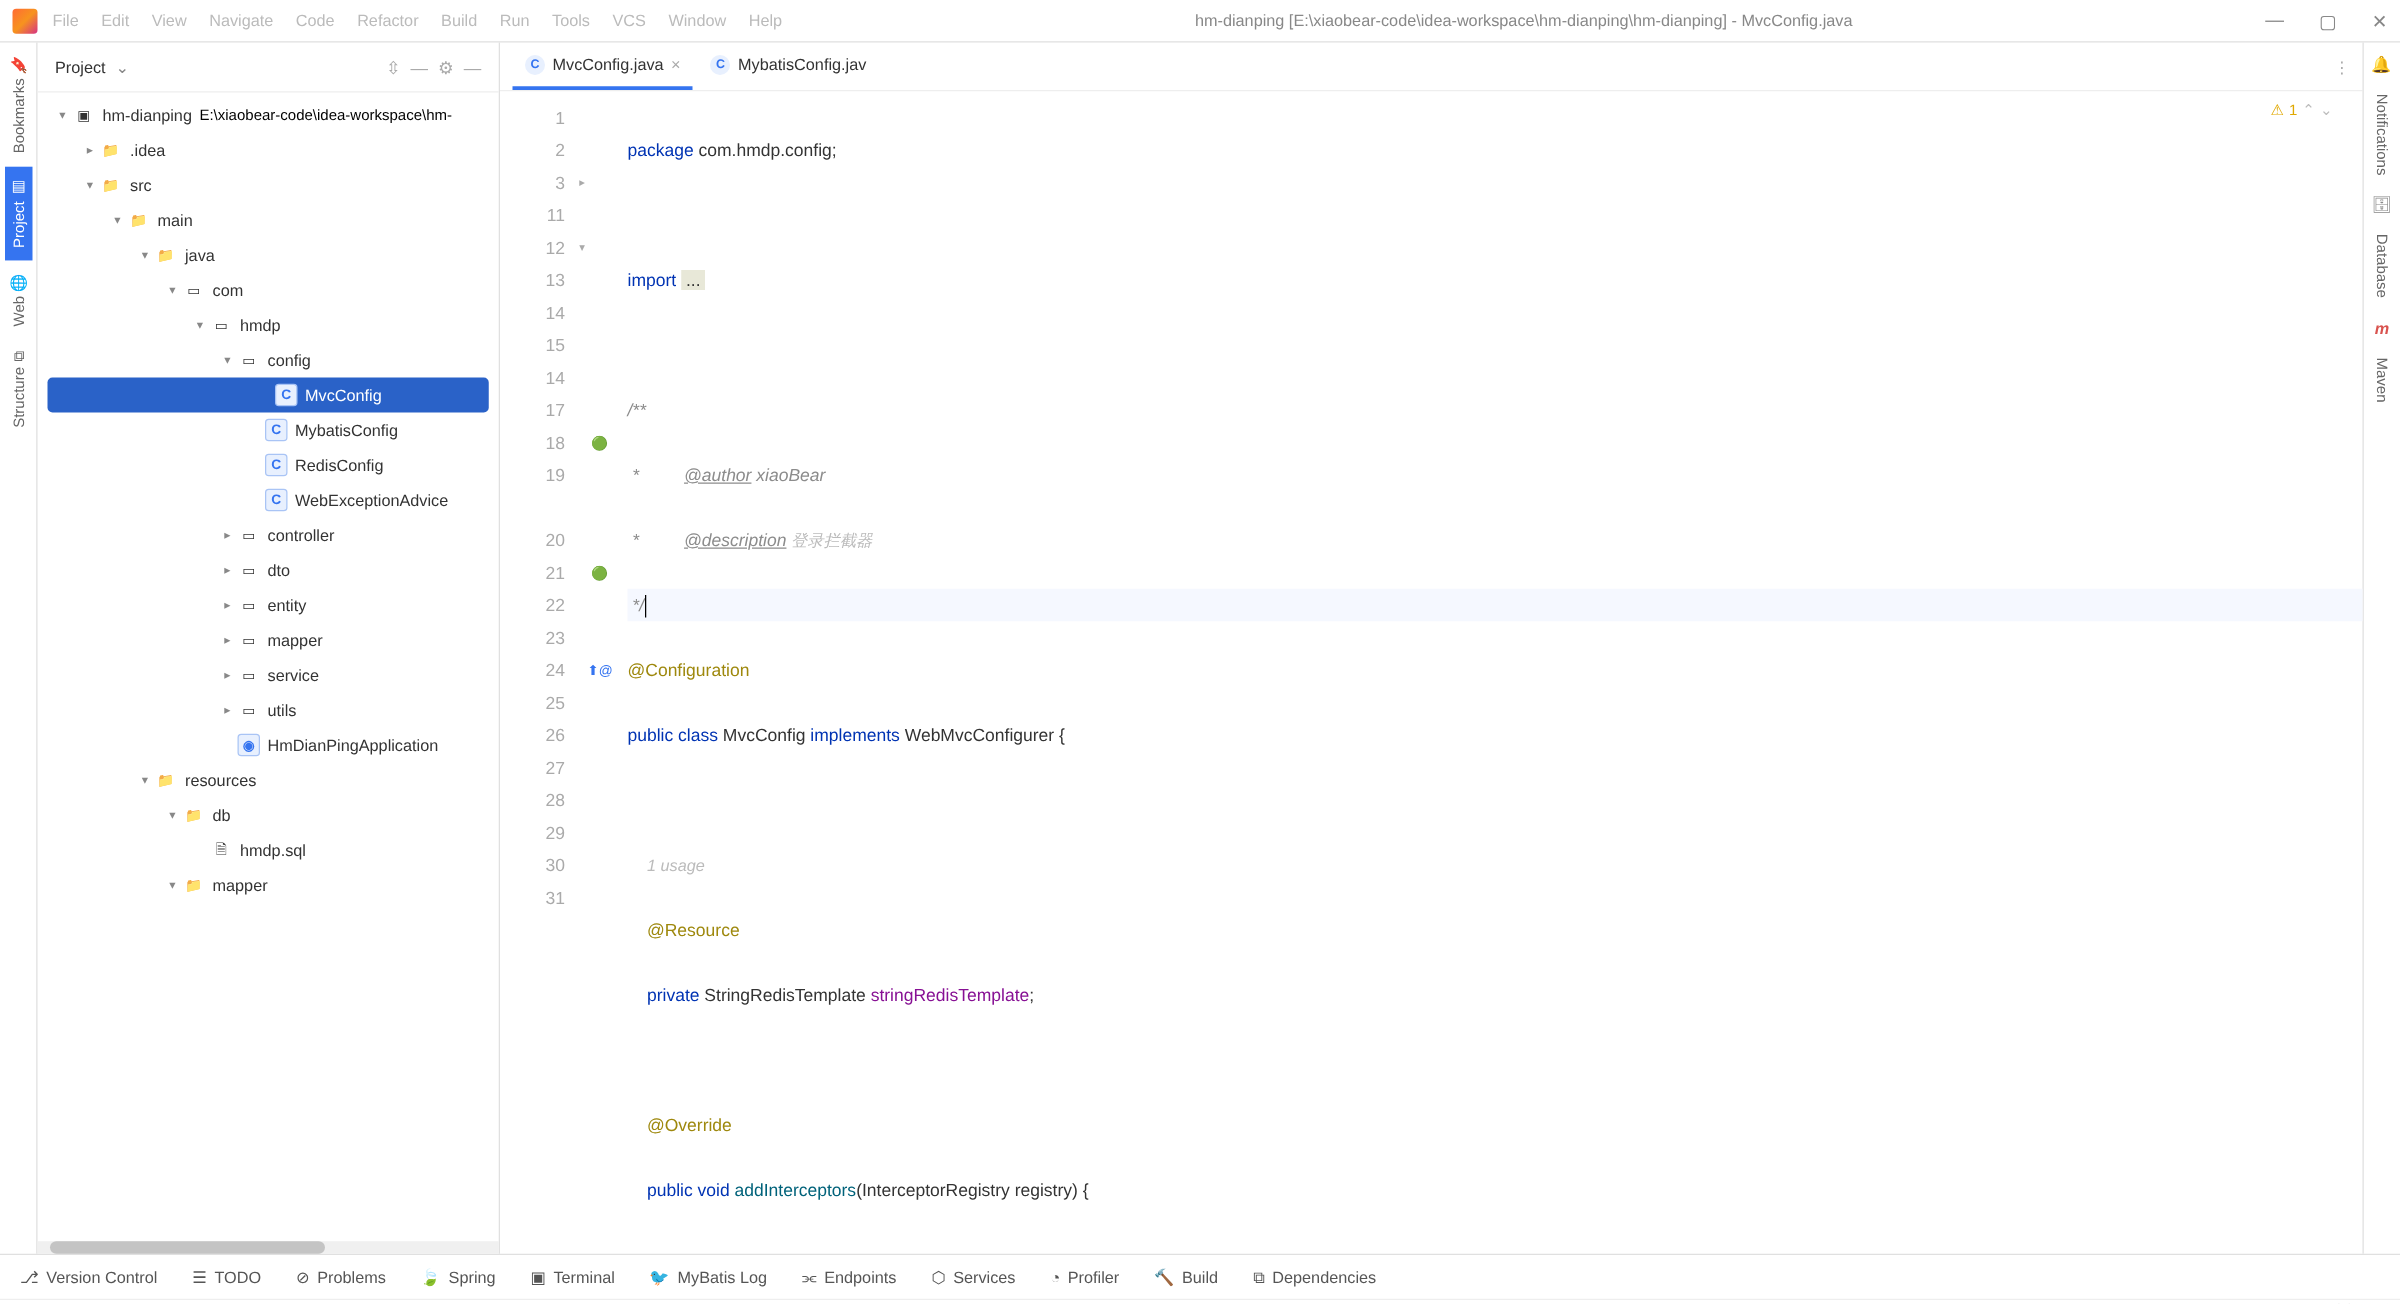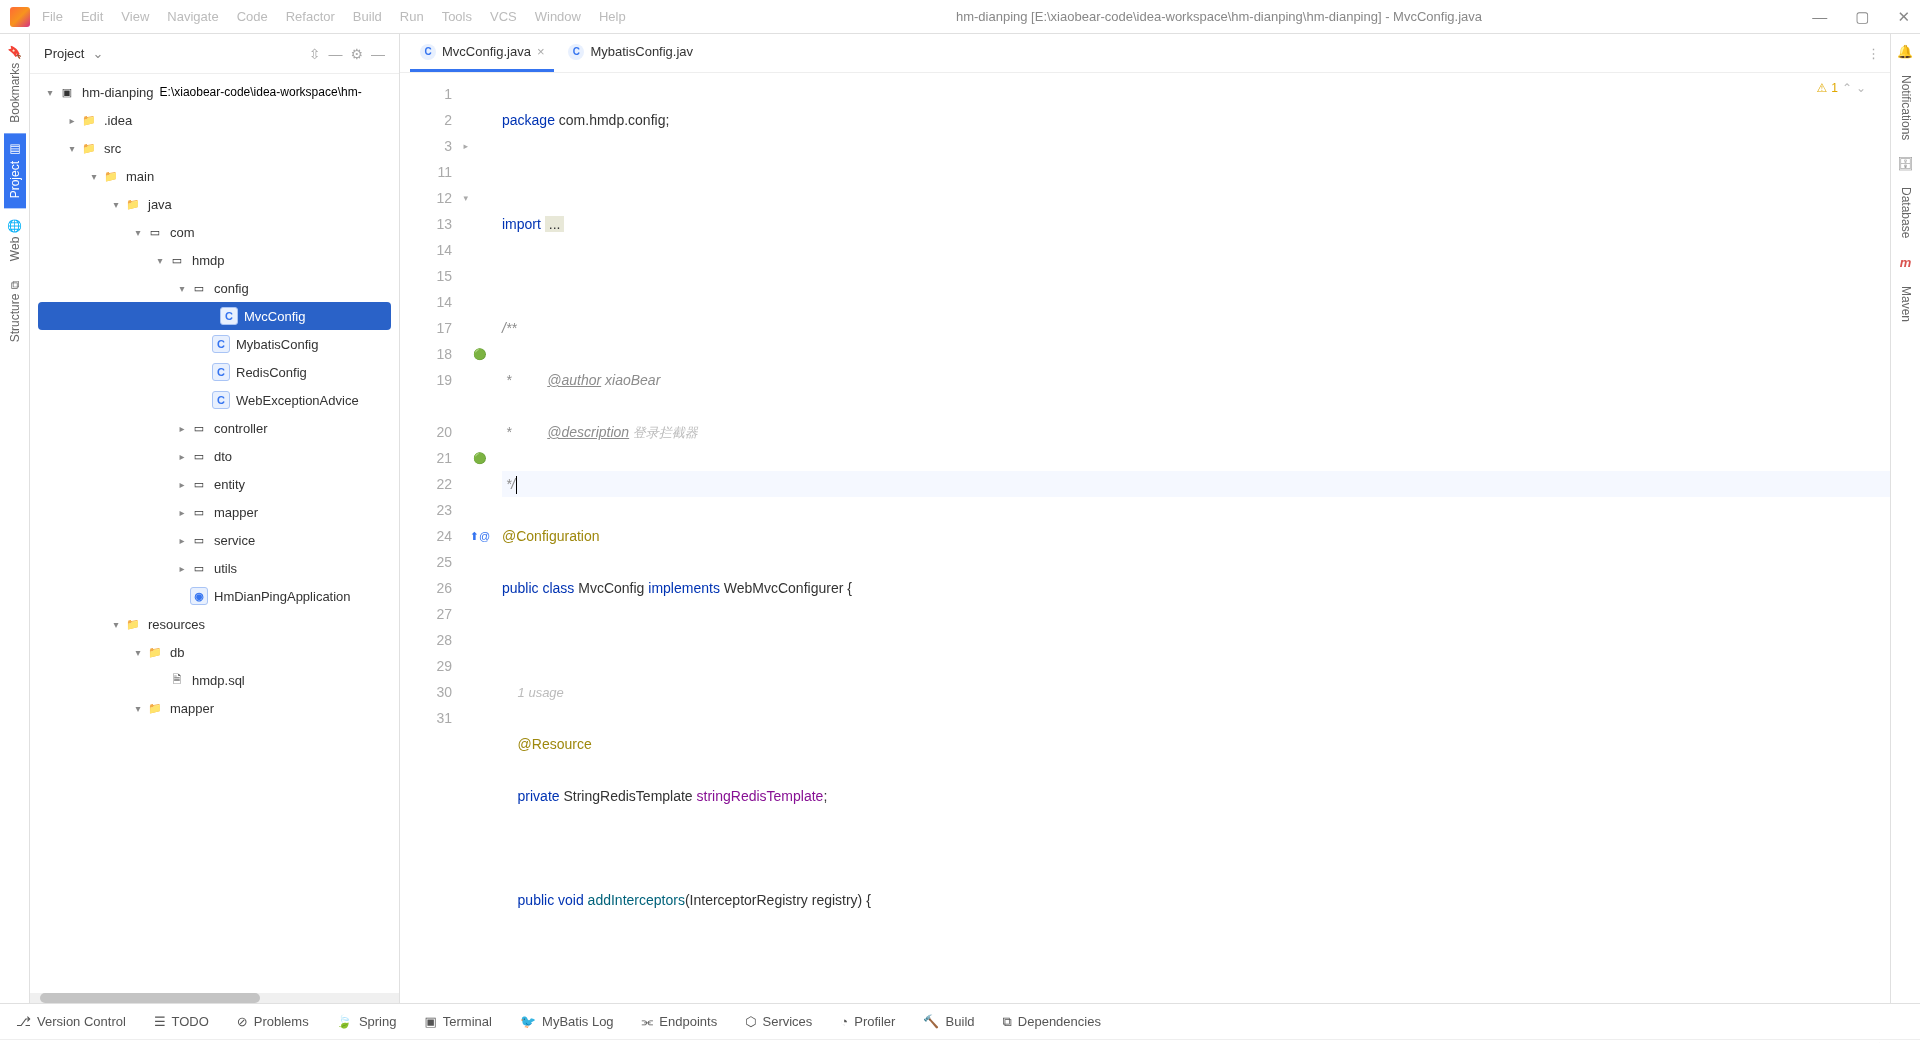--- a/index.html
+++ b/index.html
@@ -330,20 +330,21 @@
 <div class="line"><span class="cmt"> * </span><span class="tag">@author</span><span class="cmt"> xiaoBear</span></div>
 <div class="line"><span class="cmt"> * </span><span class="tag">@description</span><span class="hint"> 登录拦截器</span></div>
 <div class="line cursor-line"><span class="cmt"> */</span><span class="caret"></span></div>
 <div class="line"><span class="ann">@Configuration</span></div>
 <div class="line"><span class="kw">public class </span><span>MvcConfig </span><span class="kw">implements </span><span>WebMvcConfigurer {</span></div>
 <div class="line"></div>
 <div class="line">    <span class="hint">1 usage</span></div>
 <div class="line">    <span class="ann">@Resource</span></div>
 <div class="line">    <span class="kw">private </span><span>StringRedisTemplate </span><span class="fld">stringRedisTemplate</span><span>;</span></div>
 <div class="line"></div>
+<div class="line">    <span class="ann">@Override</span></div>
 <div class="line">    <span class="kw">public void </span><span class="mth">addInterceptors</span><span>(InterceptorRegistry registry) {</span></div>
 
 
 
 
 
 
 
       </div>
     </div>

